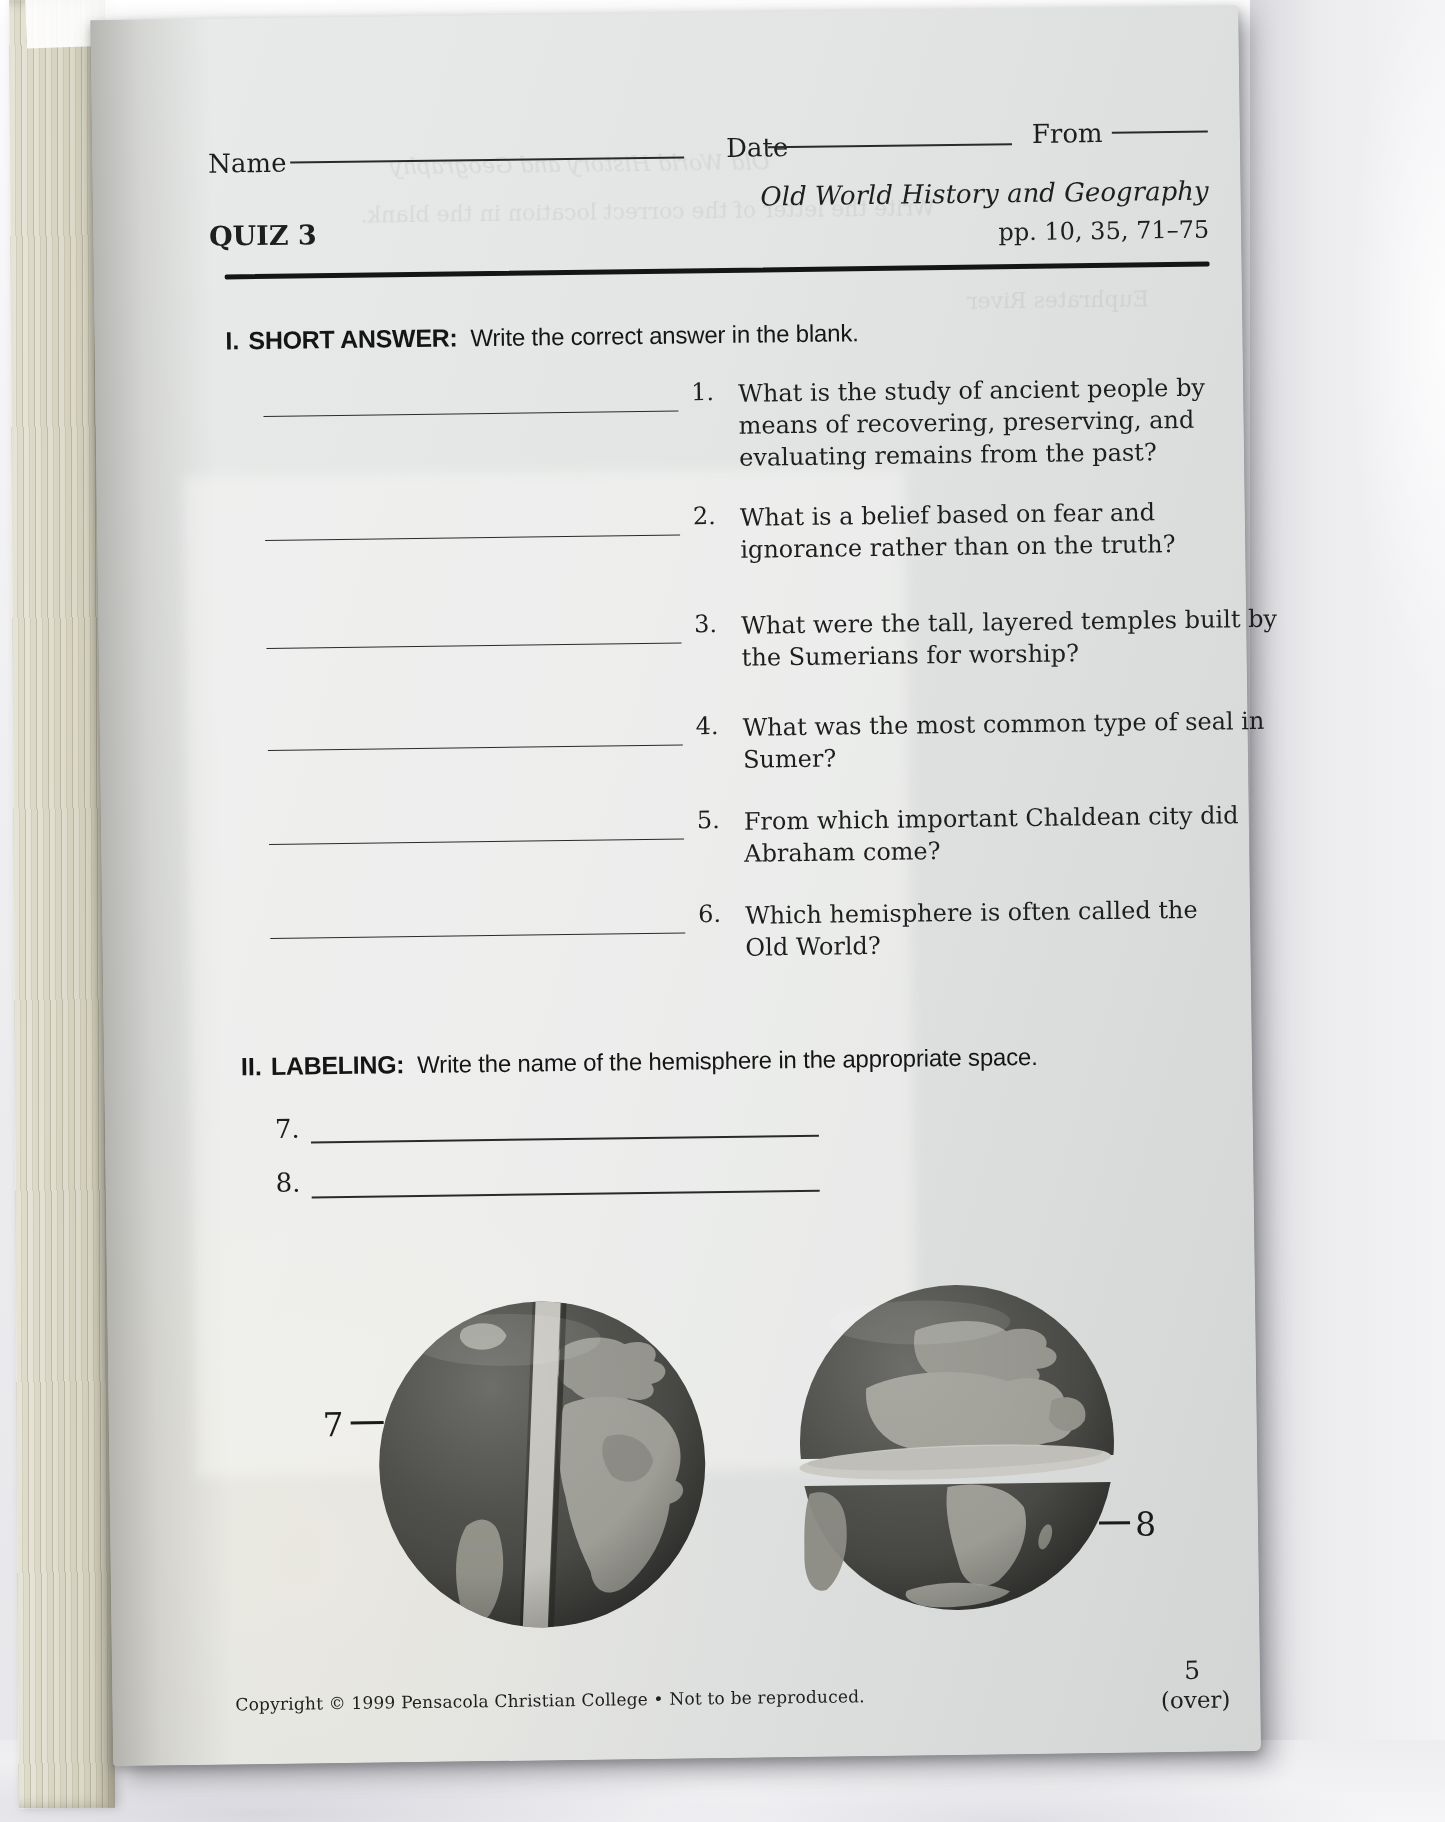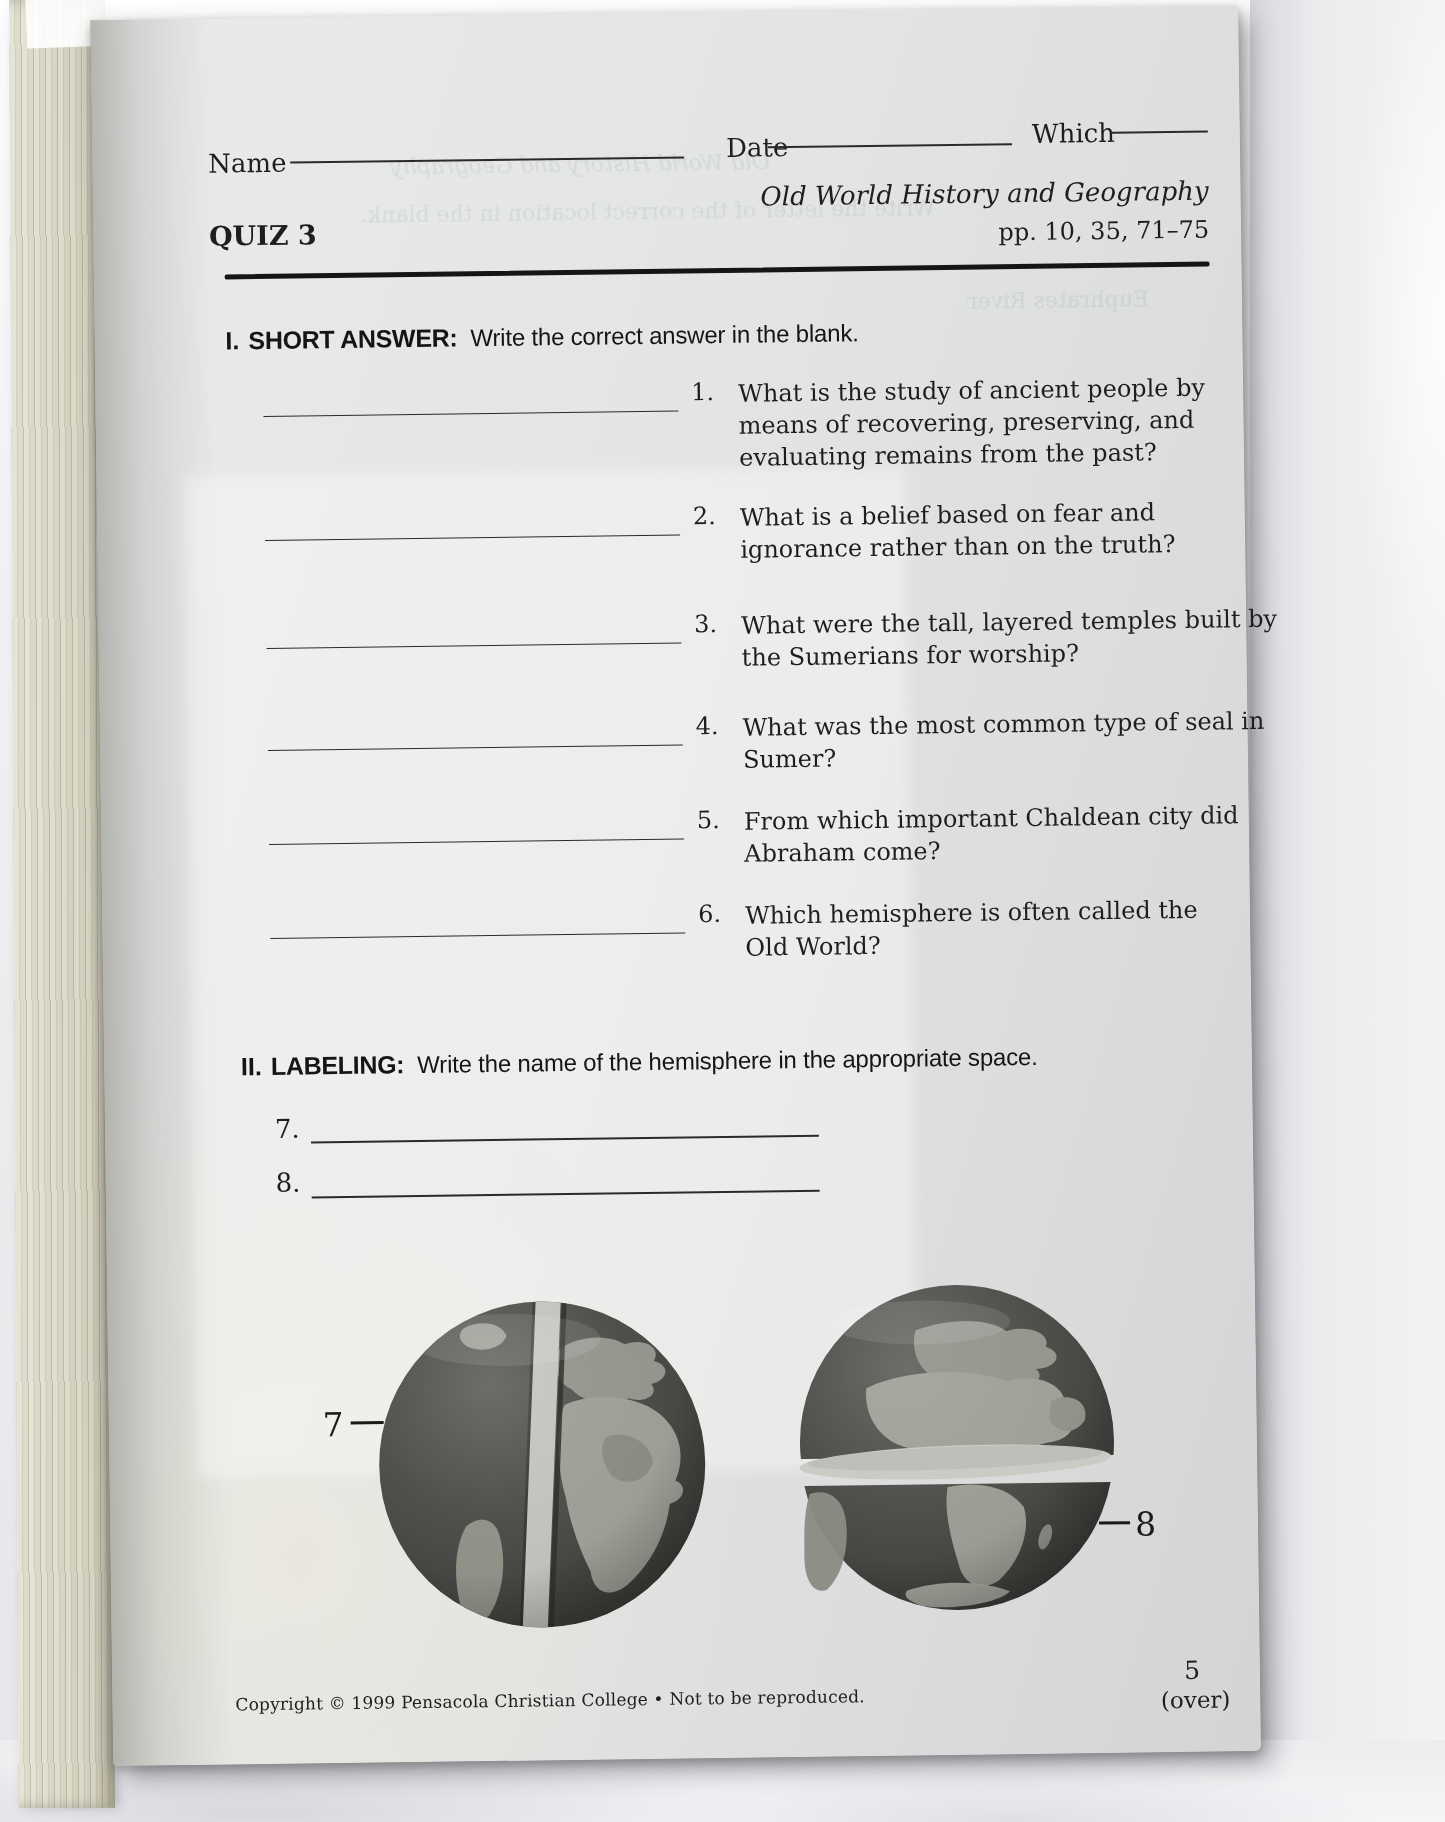--- a/index.html
+++ b/index.html
@@ -86,21 +86,21 @@
     <div id="bleed-rect"></div>
 
     <div class="ghost serif it" style="left:400px;top:150px;">Old World History and Geography</div>
     <div class="ghost serif" style="left:370px;top:198px;">Write the letter of the correct location in the blank.</div>
     <div class="ghost serif" style="left:975px;top:292px;">Euphrates River</div>
 
     <div class="txt serif" style="left:218px;top:142px;font-size:26px;">Name</div>
     <div class="blank" style="left:300px;top:132px;width:394px;height:24px;"></div>
     <div class="txt serif" style="left:736px;top:133px;font-size:26px;">Date</div>
     <div class="blank" style="left:778px;top:123px;width:244px;height:24px;"></div>
-    <div class="txt serif" style="left:1042px;top:123px;font-size:26px;">Which</div>
+    <div class="txt serif" style="left:1042px;top:123px;font-size:26px;">From</div>
     <div class="blank" style="left:1122px;top:113px;width:96px;height:24px;"></div>
 
     <div class="txt serif b" style="left:218px;top:214px;font-size:27px;">QUIZ 3</div>
     <div class="txt serif it" style="left:0;top:182px;width:1218px;text-align:right;font-size:26px;">Old World History and Geography</div>
     <div class="txt serif" style="left:0;top:222px;width:1218px;text-align:right;font-size:24px;">pp. 10, 35, 71–75</div>
 
     <div id="header-rule"></div>
 
     <div class="sec-head" style="top:320px;">
       <span class="num">I.</span><span class="ttl">SHORT ANSWER:</span><span class="ins">Write the correct answer in the blank.</span>

